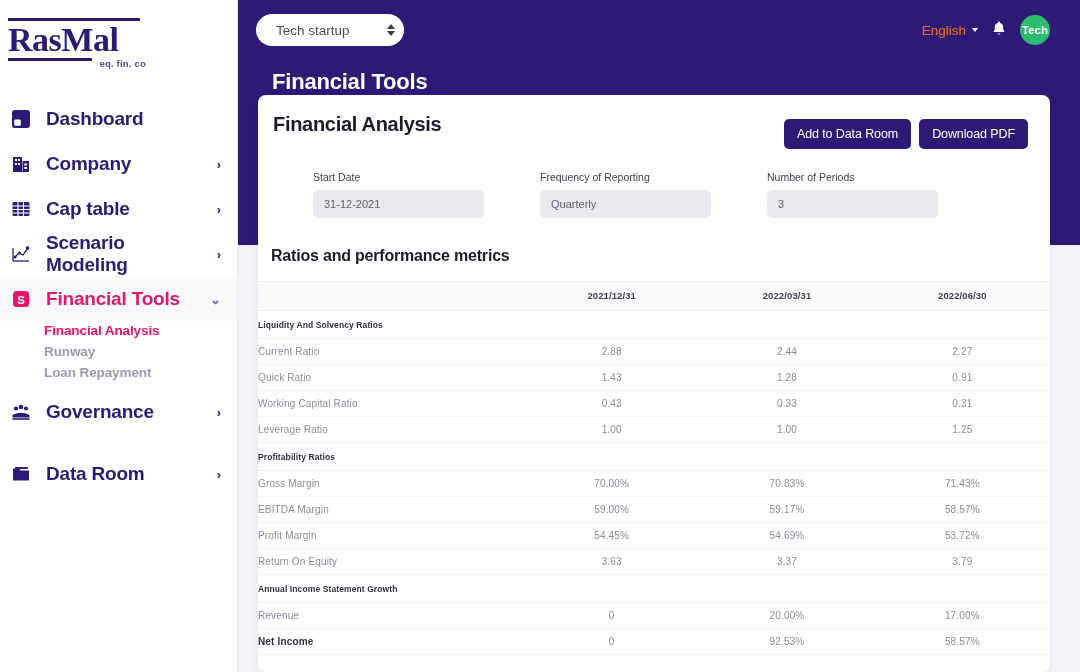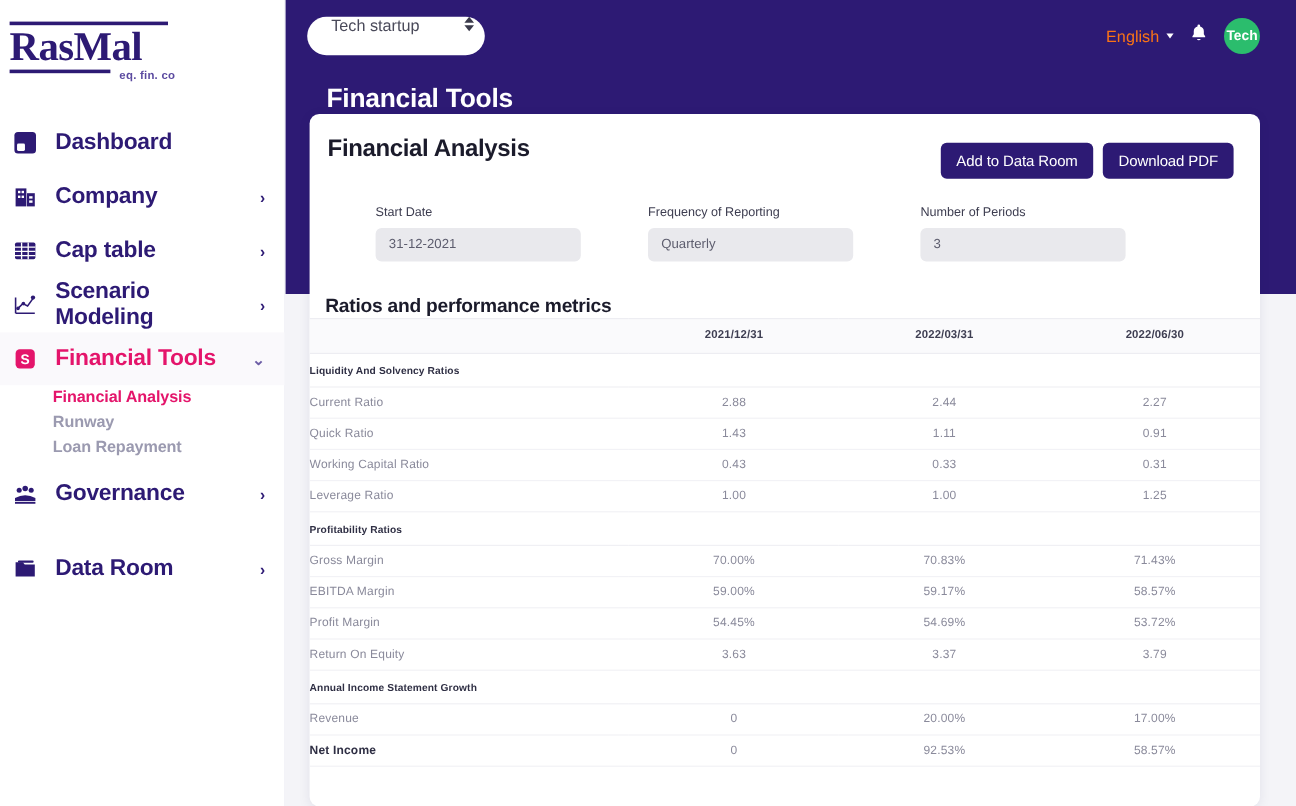--- a/index.html
+++ b/index.html
@@ -100,21 +100,21 @@
     padding: 14px 30px 0 18px;
     position: relative;
   }
   .topbar-row {
     display: flex; align-items: center; justify-content: space-between;
   }
   .company-select {
     width: 148px; height: 32px;
     background: #fff;
     border-radius: 16px;
-    display: flex; align-items: flex-start;
+    display: flex; align-items: center;
     justify-content: space-between;
     padding: 0 9px 0 20px;
     cursor: pointer;
   }
   .company-select .val {
     font-size: 13.5px; color: #4a4a5a; font-weight: 500;
   }
   .spinner { display: flex; flex-direction: column; gap: 2px; }
   .spinner i {
     display:block;
@@ -200,20 +200,21 @@
   .section-title {
     font-size: 16px; font-weight: 700; color: #1b1b2b;
     padding: 29px 0 0 13px;
     letter-spacing: -0.2px;
   }
 
   
   table.ratios {
     width: 100%;
     border-collapse: collapse;
+    margin-top: 16px;
     table-layout: fixed;
   }
   table.ratios th, table.ratios td { text-align: center; }
   table.ratios th.name, table.ratios td.name {
     text-align: left; padding-left: 13px; width: 266px;
   }
   table.ratios thead th {
     background: #fafafc;
     font-size: 9.5px;
     font-weight: 600;
@@ -434,21 +435,21 @@
           </tr>
           <tr class="data">
             <td class="name">Current Ratio</td>
             <td class="val">2.88</td>
             <td class="val">2.44</td>
             <td class="val">2.27</td>
           </tr>
           <tr class="data">
             <td class="name">Quick Ratio</td>
             <td class="val">1.43</td>
-            <td class="val">1.11</td>
+            <td class="val">1.28</td>
             <td class="val">0.91</td>
           </tr>
           <tr class="data">
             <td class="name">Working Capital Ratio</td>
             <td class="val">0.43</td>
             <td class="val">0.33</td>
             <td class="val">0.31</td>
           </tr>
           <tr class="data">
             <td class="name">Leverage Ratio</td>

